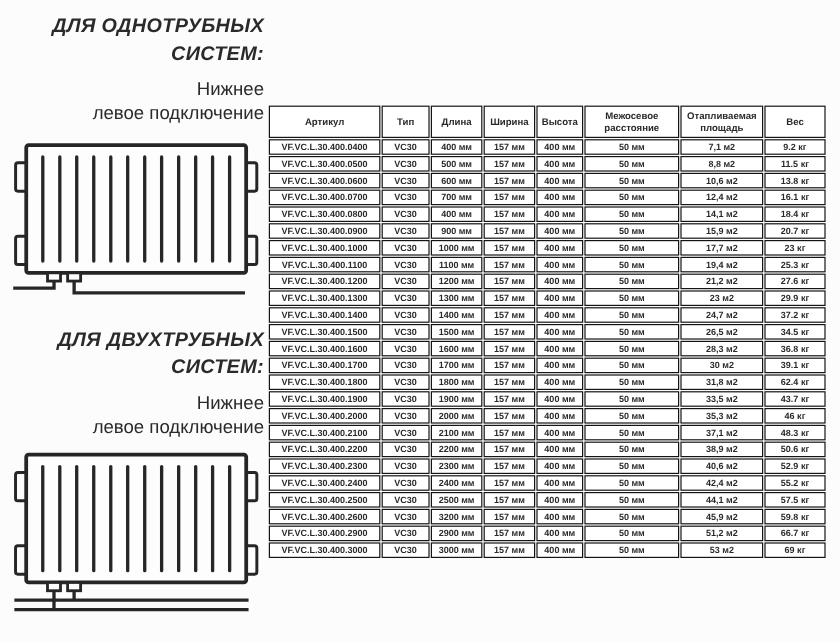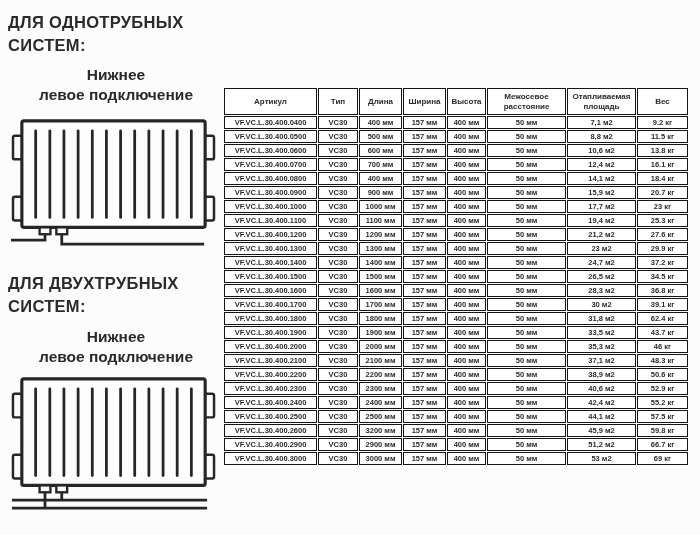--- a/index.html
+++ b/index.html
@@ -5,26 +5,26 @@
   html,body{margin:0;padding:0;}
   body{
     width:700px;height:535px;
     font-family:"Liberation Sans","DejaVu Sans",sans-serif;
     background:#fcfcfc;color:#2a2a2a;
   }
   .page{position:relative;width:700px;height:535px;overflow:hidden;background:#fcfcfc;}
 
   
   .left-panel{position:absolute;left:8px;top:0;width:212px;height:535px;}
-  .heading{position:absolute;left:0;width:212px;text-align:left;
-    font-weight:800;font-size:16.5px;line-height:23px;letter-spacing:.3px;}
+  .heading{position:absolute;left:0;width:212px;text-align:right;
+    font-weight:800;font-size:16.5px;line-height:23px;letter-spacing:.3px;font-style:italic;}
   .heading.h1{top:11px;}
   .heading.h2{top:272px;}
-  .sub{position:absolute;left:4px;width:208px;text-align:center;
-    font-weight:700;font-size:15.5px;line-height:20px;}
+  .sub{position:absolute;left:4px;width:208px;text-align:right;
+    font-weight:400;font-size:15.5px;line-height:20px;}
   .sub.s1{top:65px;}
   .sub.s2{top:327px;}
   .diag{position:absolute;left:2px;}
   .diag.d1{top:116px;}
   .diag.d2{top:372px;}
 
   
   .spec-table{
     position:absolute;left:223px;top:87px;
     border-collapse:separate;border-spacing:1.5px;

